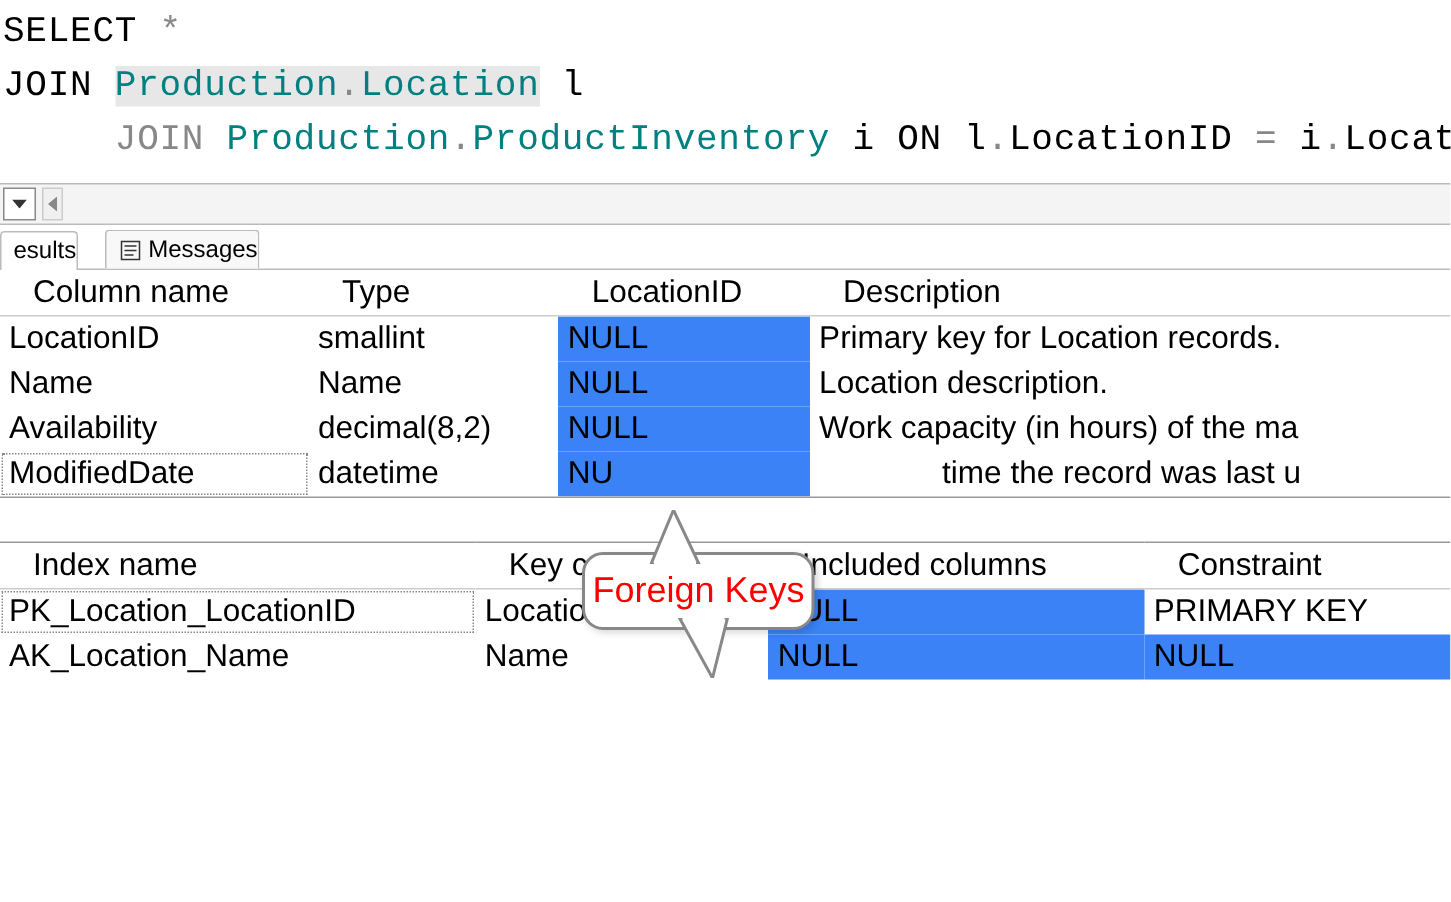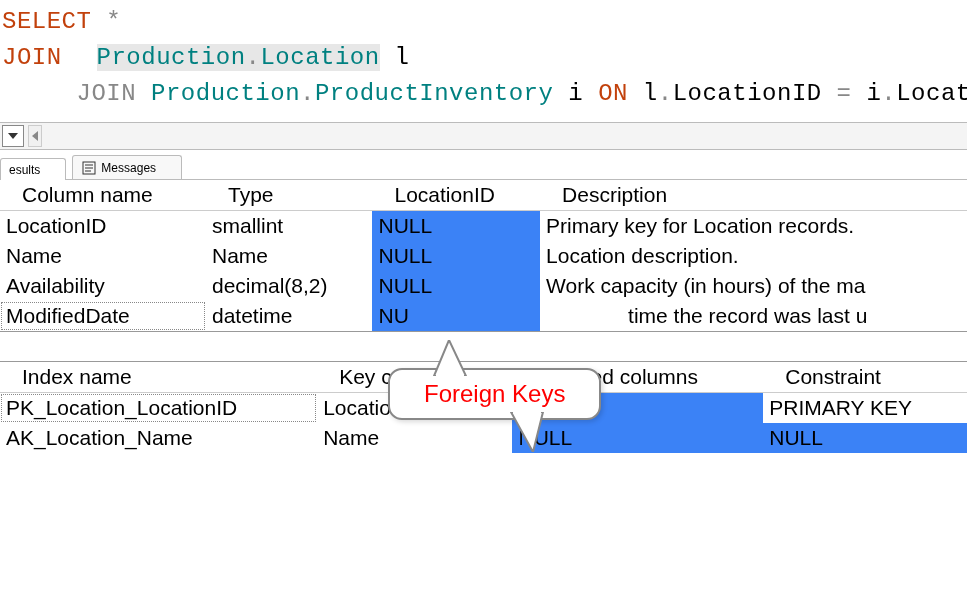--- a/index.html
+++ b/index.html
@@ -13,25 +13,25 @@
   position: relative;
 }
 .sql-pane {
   font-family: Consolas, "Courier New", monospace;
   font-size: 24px;
   padding: 4px 2px 10px 2px;
   line-height: 1.5;
   white-space: pre;
   letter-spacing: 0.5px;
 }
-.kw { color: #c2410c; }
+.kw { color: #000000; }
 .obj { color: #008080; }
 .plain { color: #000; }
 .grey { color: #888; }
-.sel-highlight { background: #e7e7e7; margin-left: 20px; }
+.sel-highlight { background: #e7e7e7; }
 .toolbar-row {
   border-top: 1px solid #bbb;
   border-bottom: 1px solid #bbb;
   background: #f4f4f4;
   height: 28px;
   display: flex;
   align-items: center;
 }
 .dropdown-btn {
   width: 22px;
@@ -57,29 +57,29 @@
 .scroll-left svg { width: 6px; height: 10px; }
 .tabs-row {
   display: flex;
   align-items: flex-end;
   height: 30px;
   background: #fff;
   border-bottom: 1px solid #bbb;
   padding-left: 0;
 }
 .tab {
-  padding: 4px 25px 3px 8px;
+  padding: 4px 0 3px 8px;
   border: 1px solid #bbb;
   border-bottom: none;
   background: #f8f8f8;
-  font-size: 12px;
+  font-size: 16px;
   display: flex;
   align-items: center;
   gap: 4px;
-  margin-right: 6px;
+  margin-right: 18px;
   border-radius: 3px 3px 0 0;
 }
 .tab.active {
   background: #fff;
   position: relative;
   top: 1px;
   font-weight: 500;
 }
 .tab-icon svg { width: 16px; height: 16px; display: block; }
 .grid {
@@ -119,21 +119,21 @@
   position: absolute;
   left: 388px;
   top: 368px;
   z-index: 10;
   pointer-events: none;
 }
 .callout-bubble {
   background: #fff;
   border: 2px solid #888;
   border-radius: 14px;
-  padding: 10px 34px;
+  padding: 10px 5px;
   font-size: 24px;
   color: #ff0000;
   box-shadow: 2px 2px 5px rgba(0,0,0,0.15);
 }
 .callout-tail {
   position: absolute;
   top: -28px;
   left: 36px;
 }
 .callout-tail-bottom {

